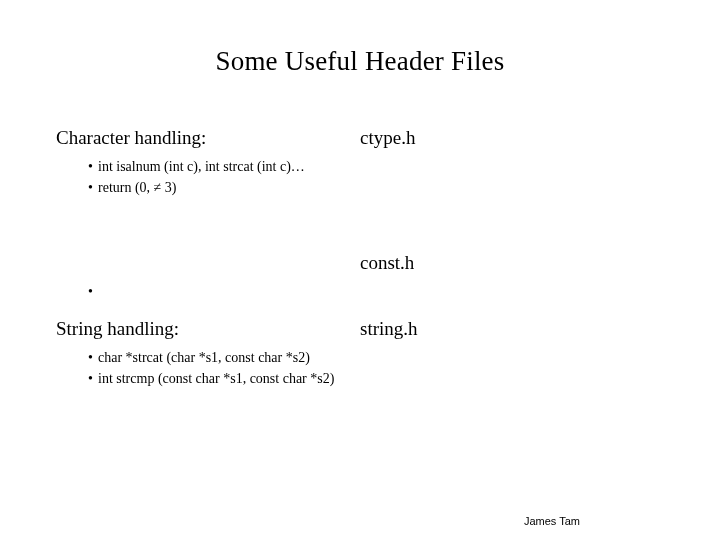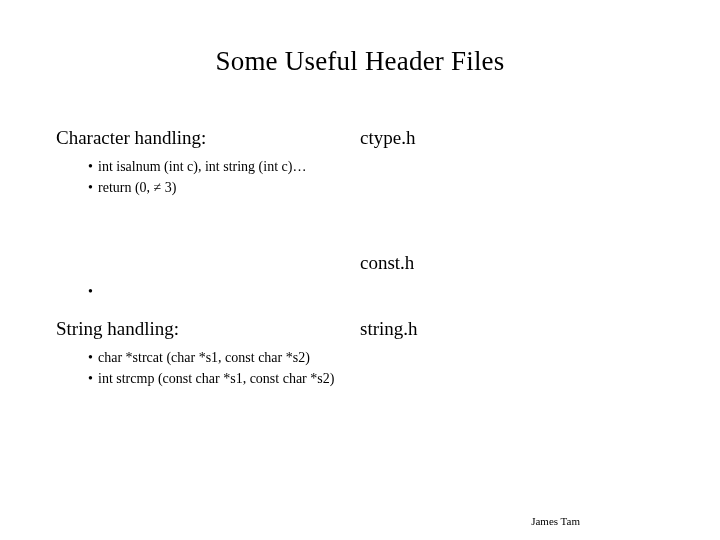--- a/index.html
+++ b/index.html
@@ -82,41 +82,41 @@
     font-size: 14px;
     line-height: 21px;
   }
   .footer {
     position: absolute;
     right: 64px;
     bottom: 12px;
     font-size: 11px;
     line-height: 14px;
     white-space: nowrap;
-    font-family: Liberation Serif, serif;
+    font-family: Liberation Sans, sans-serif;
   }
 </style>
 </head>
 <body>
 
 <div class="slide">
 
   <div class="slide-title">Some Useful Header Files</div>
 
   <div class="content">
 
     <div class="section section-gap-1">
       <div class="section-head">
         <span class="label">Character handling:</span>
         <span class="header-file">ctype.h</span>
       </div>
       <ul class="bullets">
         <li class="bullet">
           <span class="dot">•</span>
-          <span>int isalnum (int c), int string (int c)…</span>
+          <span>int isalnum (int c), int strcat (int c)…</span>
         </li>
         <li class="bullet">
           <span class="dot">•</span>
           <span>return (0, ≠ 3)</span>
         </li>
       </ul>
     </div>
 
     <div class="section section-gap-2">
       <div class="section-head">

